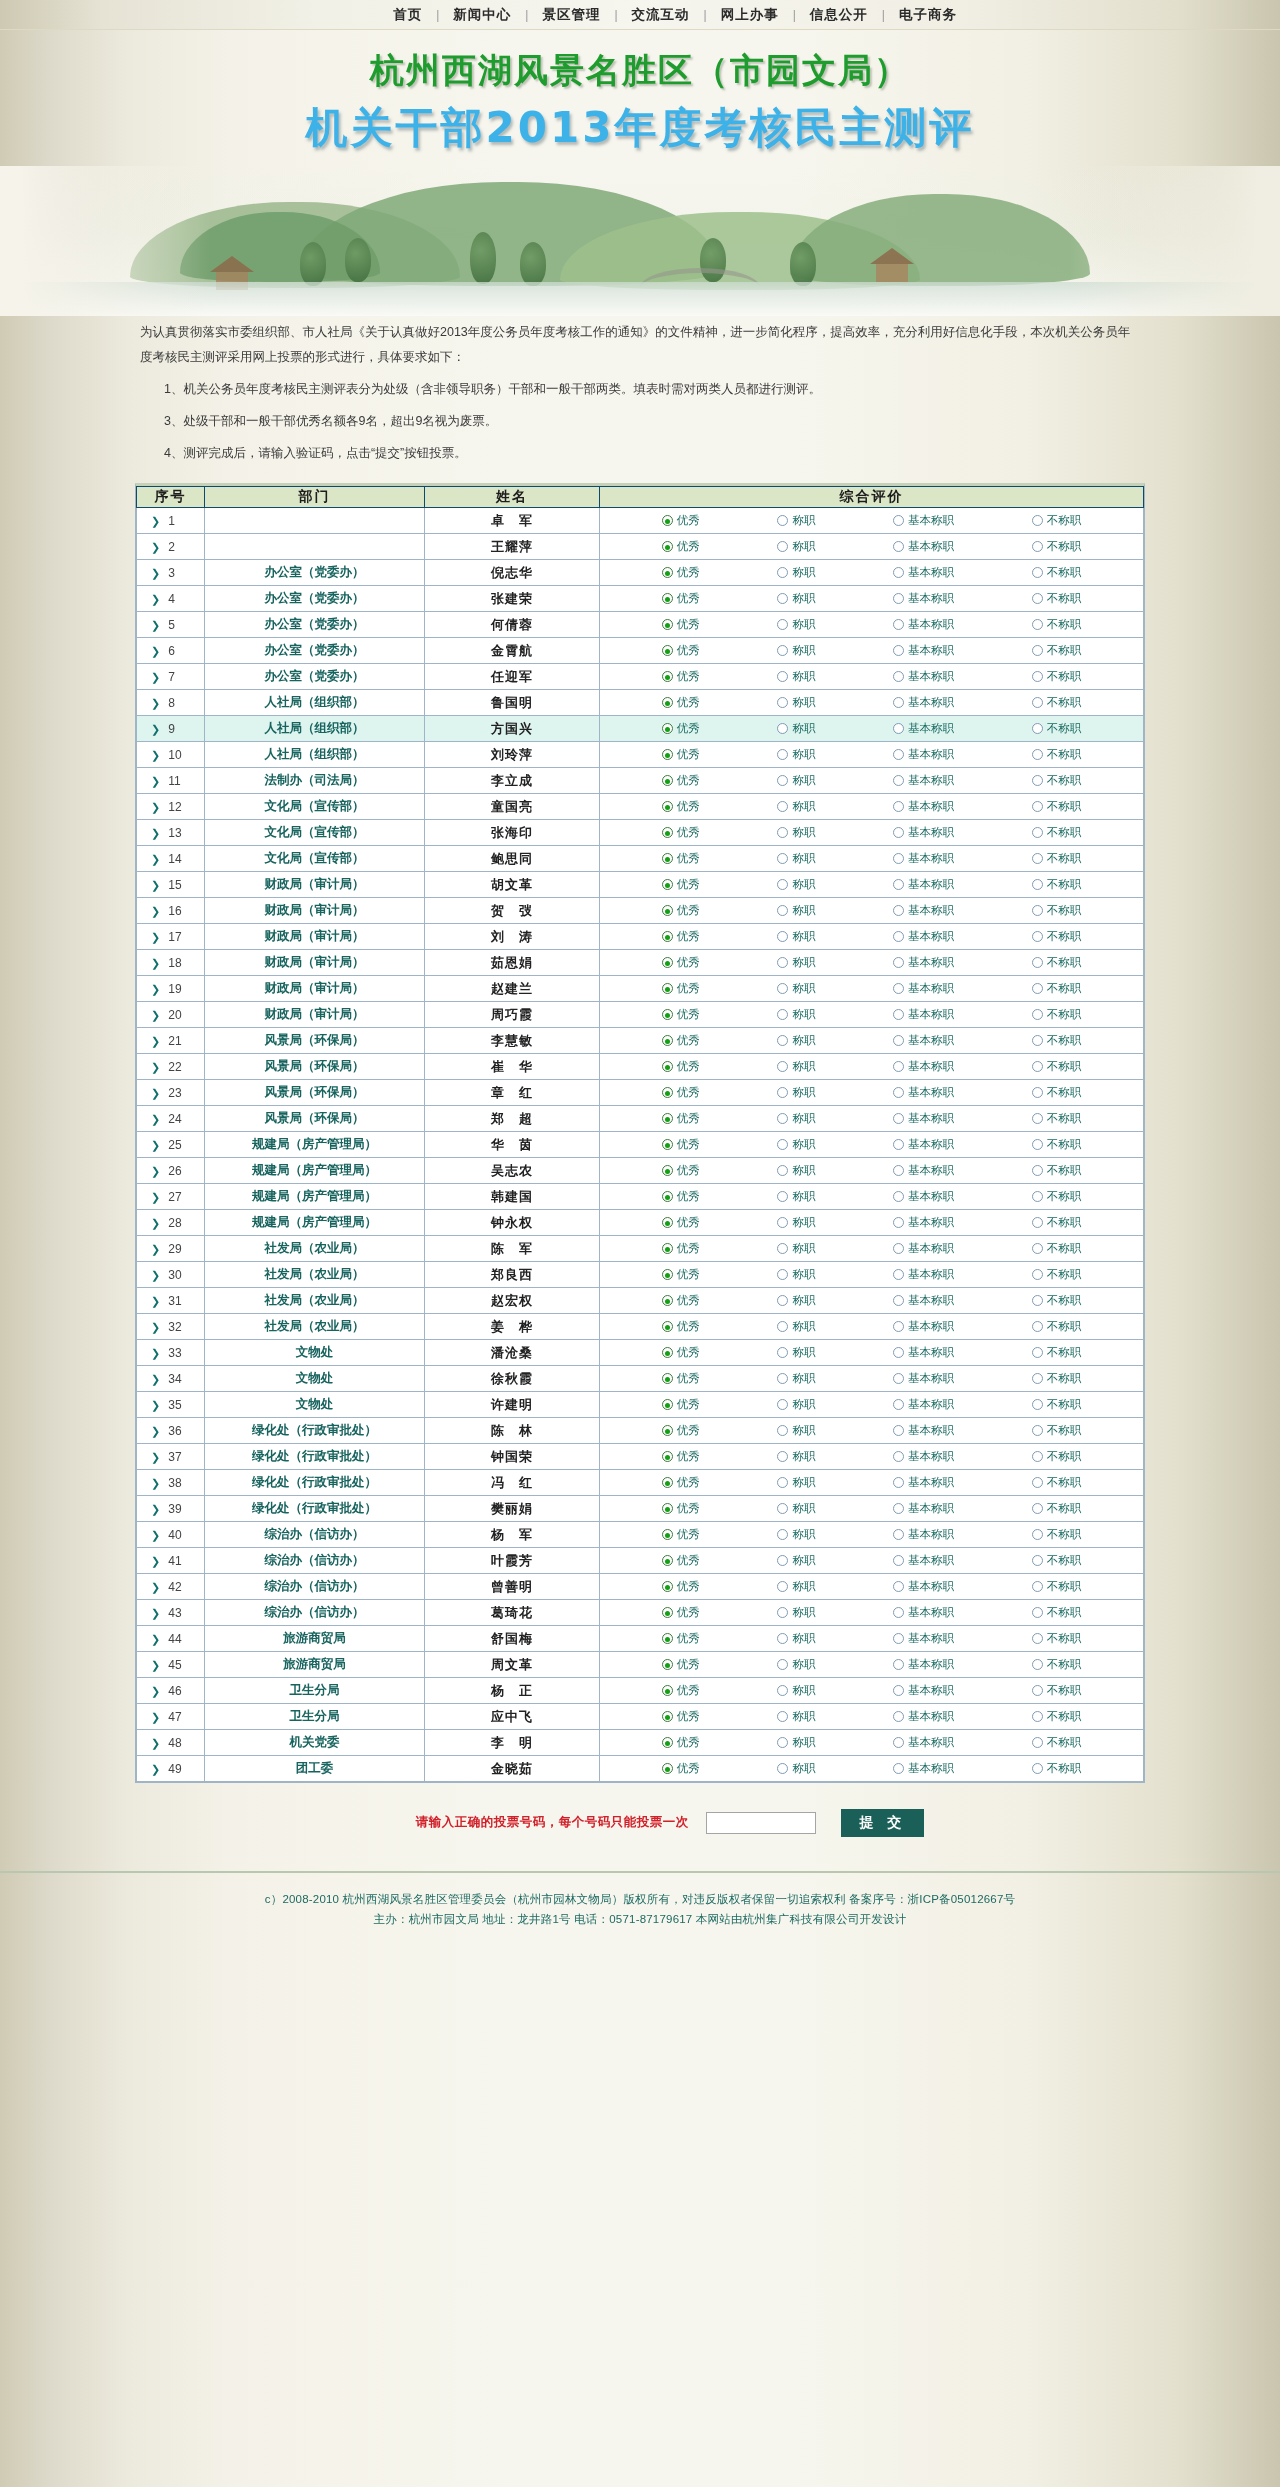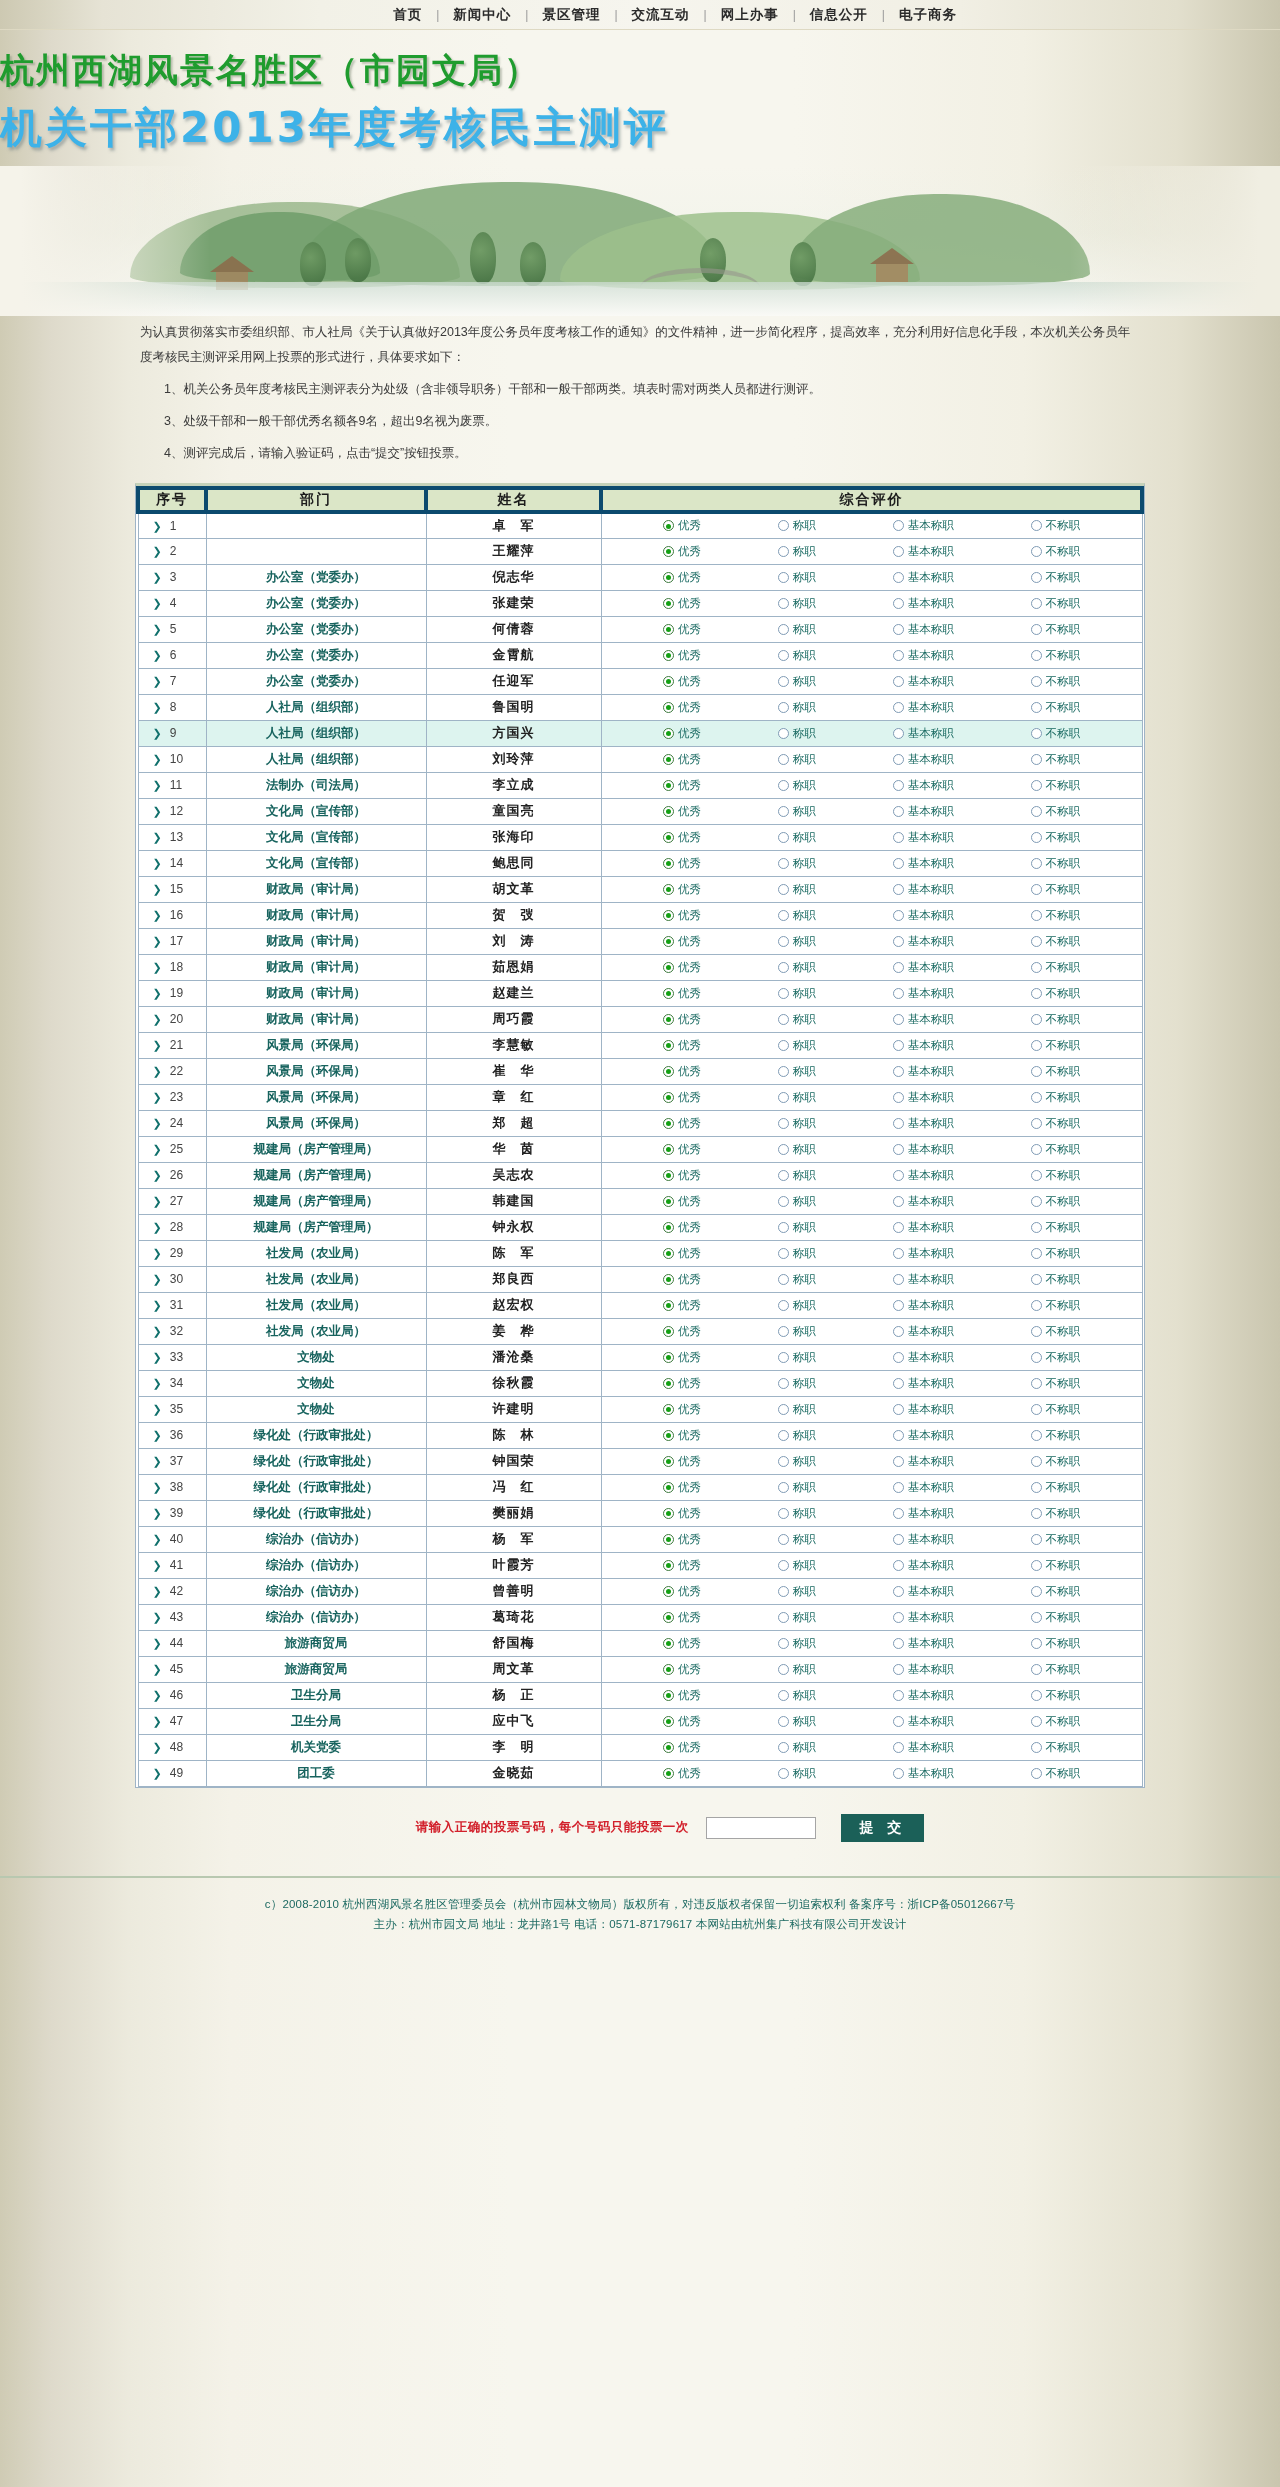--- a/index.html
+++ b/index.html
@@ -32,20 +32,21 @@
     text-decoration: none;
     font-size: 13.5px;
     font-weight: 600;
     letter-spacing: 1px;
     padding: 0 14px;
   }
   .topnav .sep { color:#999; font-size: 12px; }
 
   
   .headline {
+    text-align:center;
     padding-top: 18px;
   }
   .headline .line1 {
     font-family: "DejaVu Sans", "Liberation Sans", sans-serif;
     font-size: 34px;
     font-weight: bold;
     color: #1f9c2e;
     letter-spacing: 2px;
     text-shadow: 2px 2px 2px rgba(120,130,110,.45);
   }
@@ -176,21 +177,21 @@
     border-top: 3px solid #c5d2b9;
     padding: 0;
   }
   table.vote {
     width: 100%;
     border-collapse: collapse;
     font-size: 12.5px;
   }
   table.vote th {
     background: #dbe6c7;
-    border: 4px solid #0c4a6e;
+    border: 1px solid #0c4a6e;
     color: #1d1d1d;
     font-size: 14px;
     font-weight: bold;
     letter-spacing: 2px;
     height: 20px;
   }
   table.vote td {
     border: 1px solid #9fb4c6;
     height: 26px;
     text-align: center;

